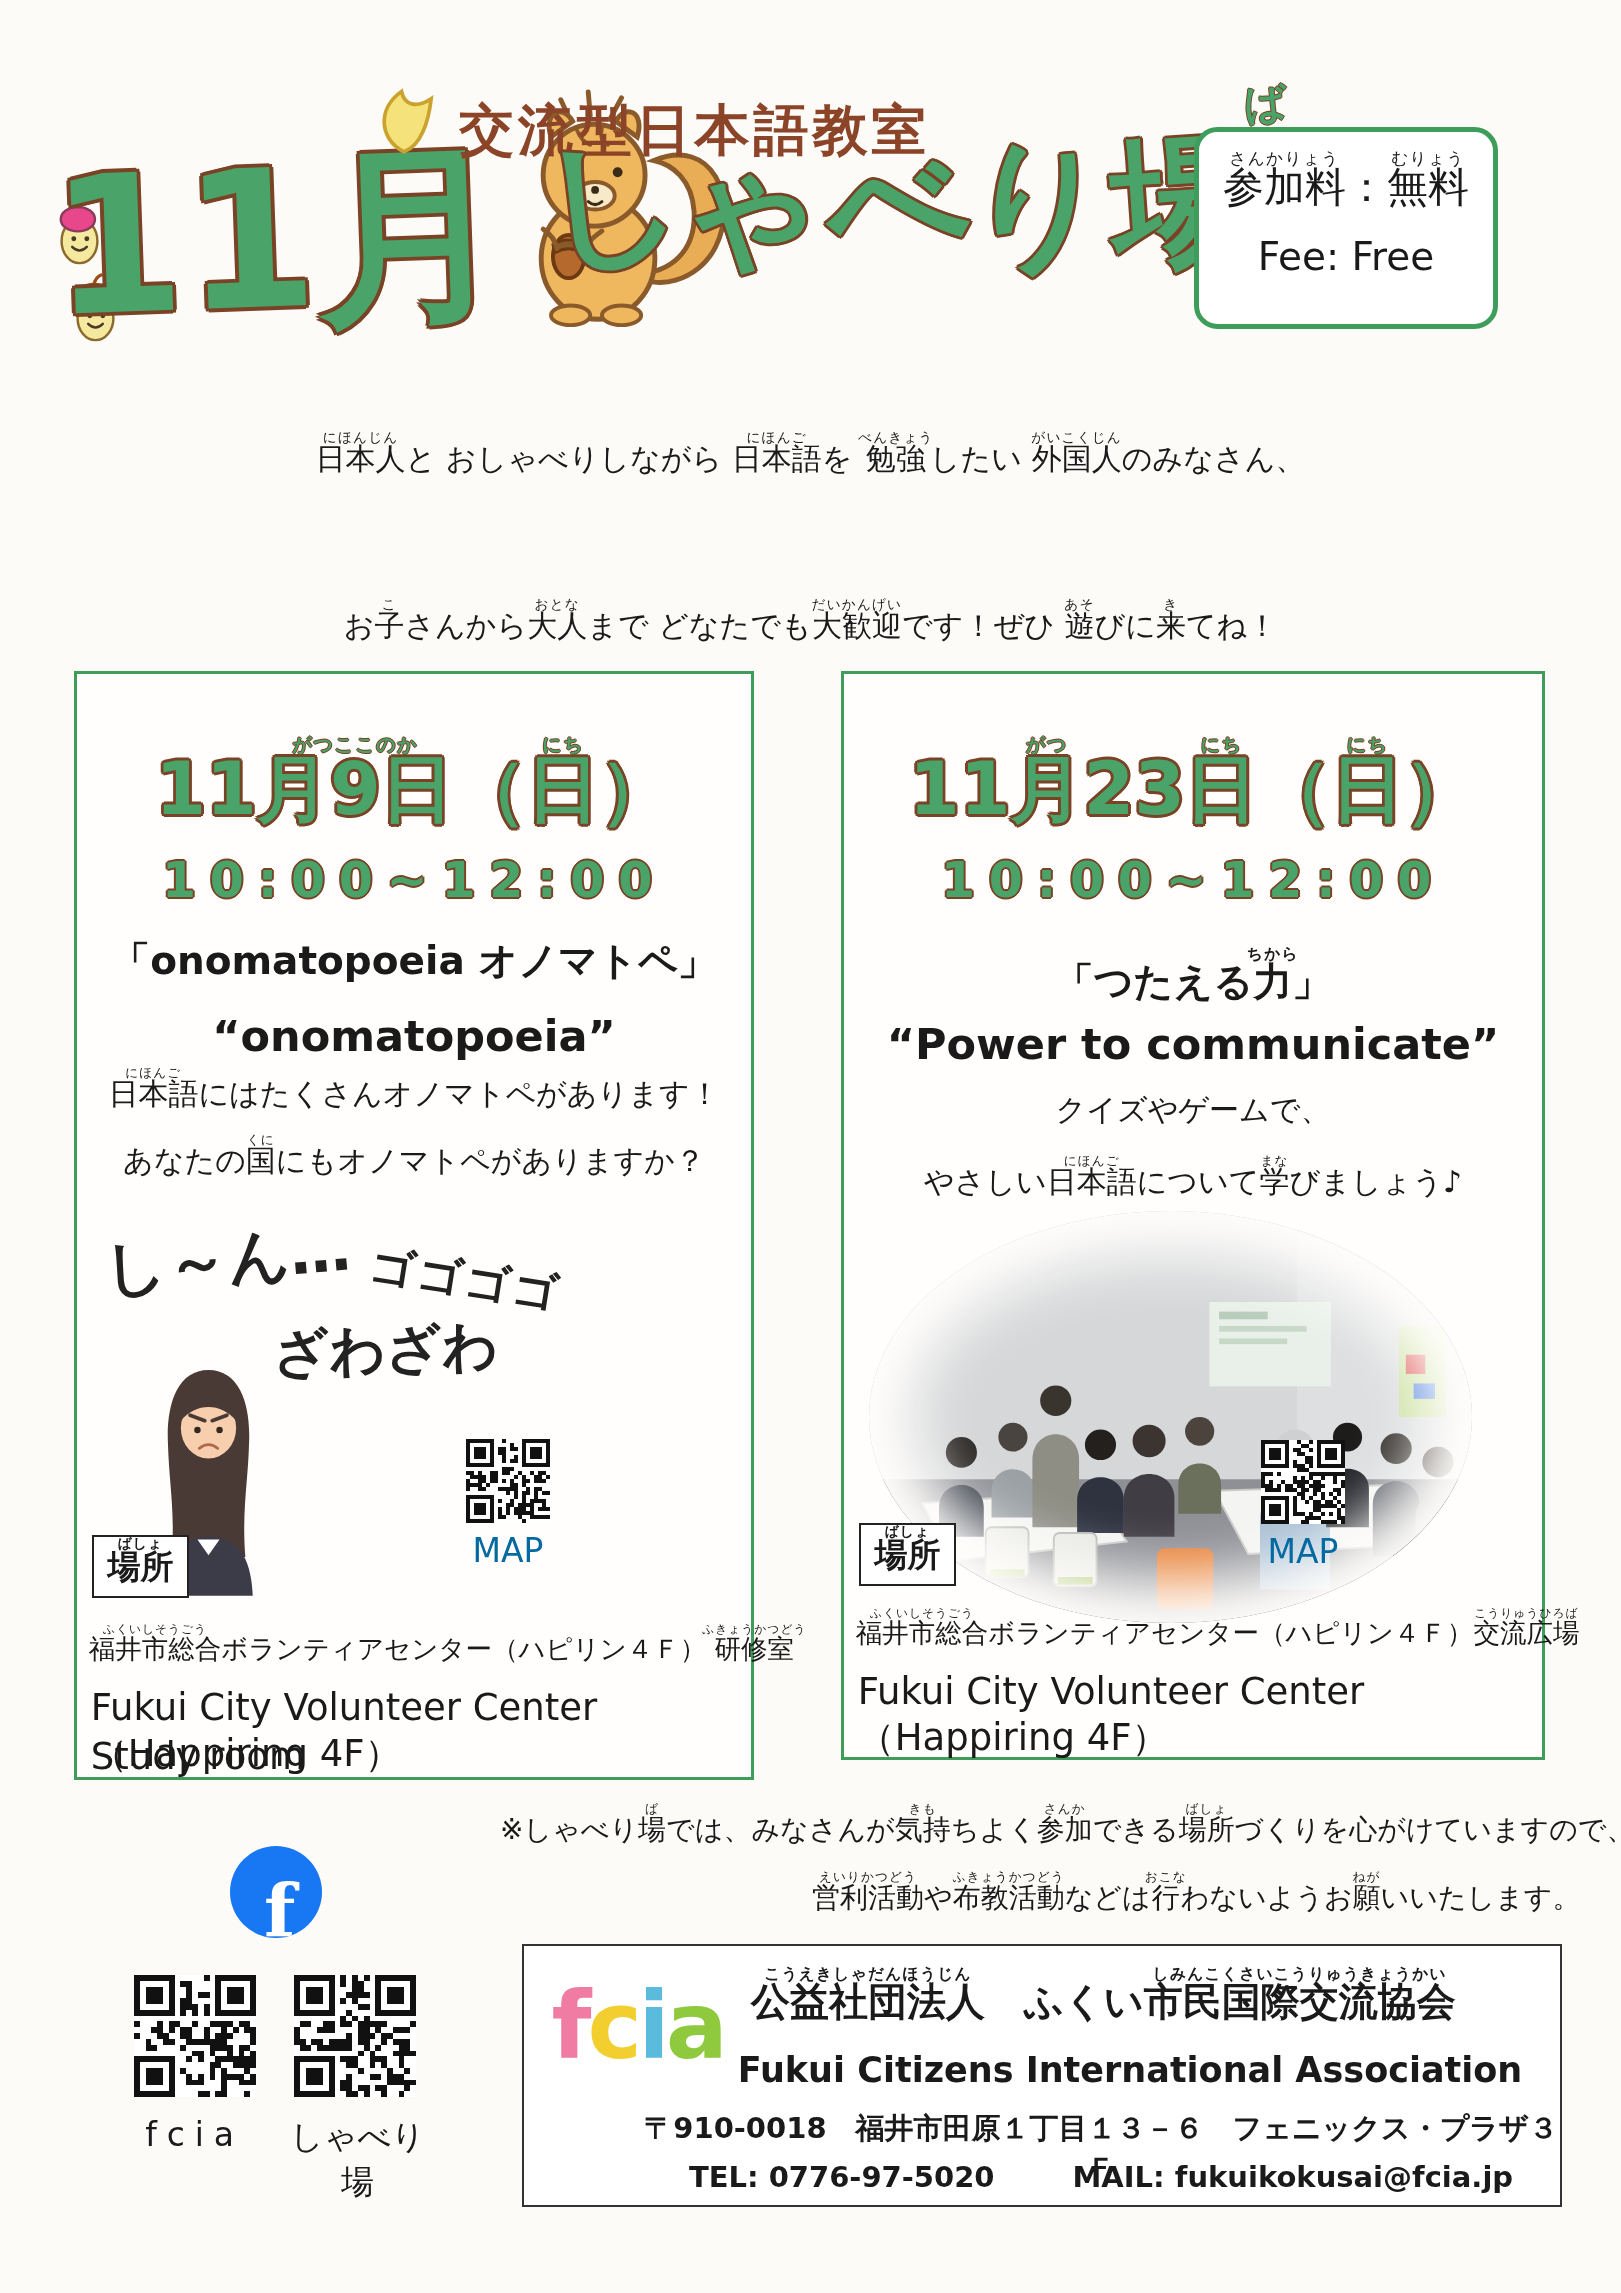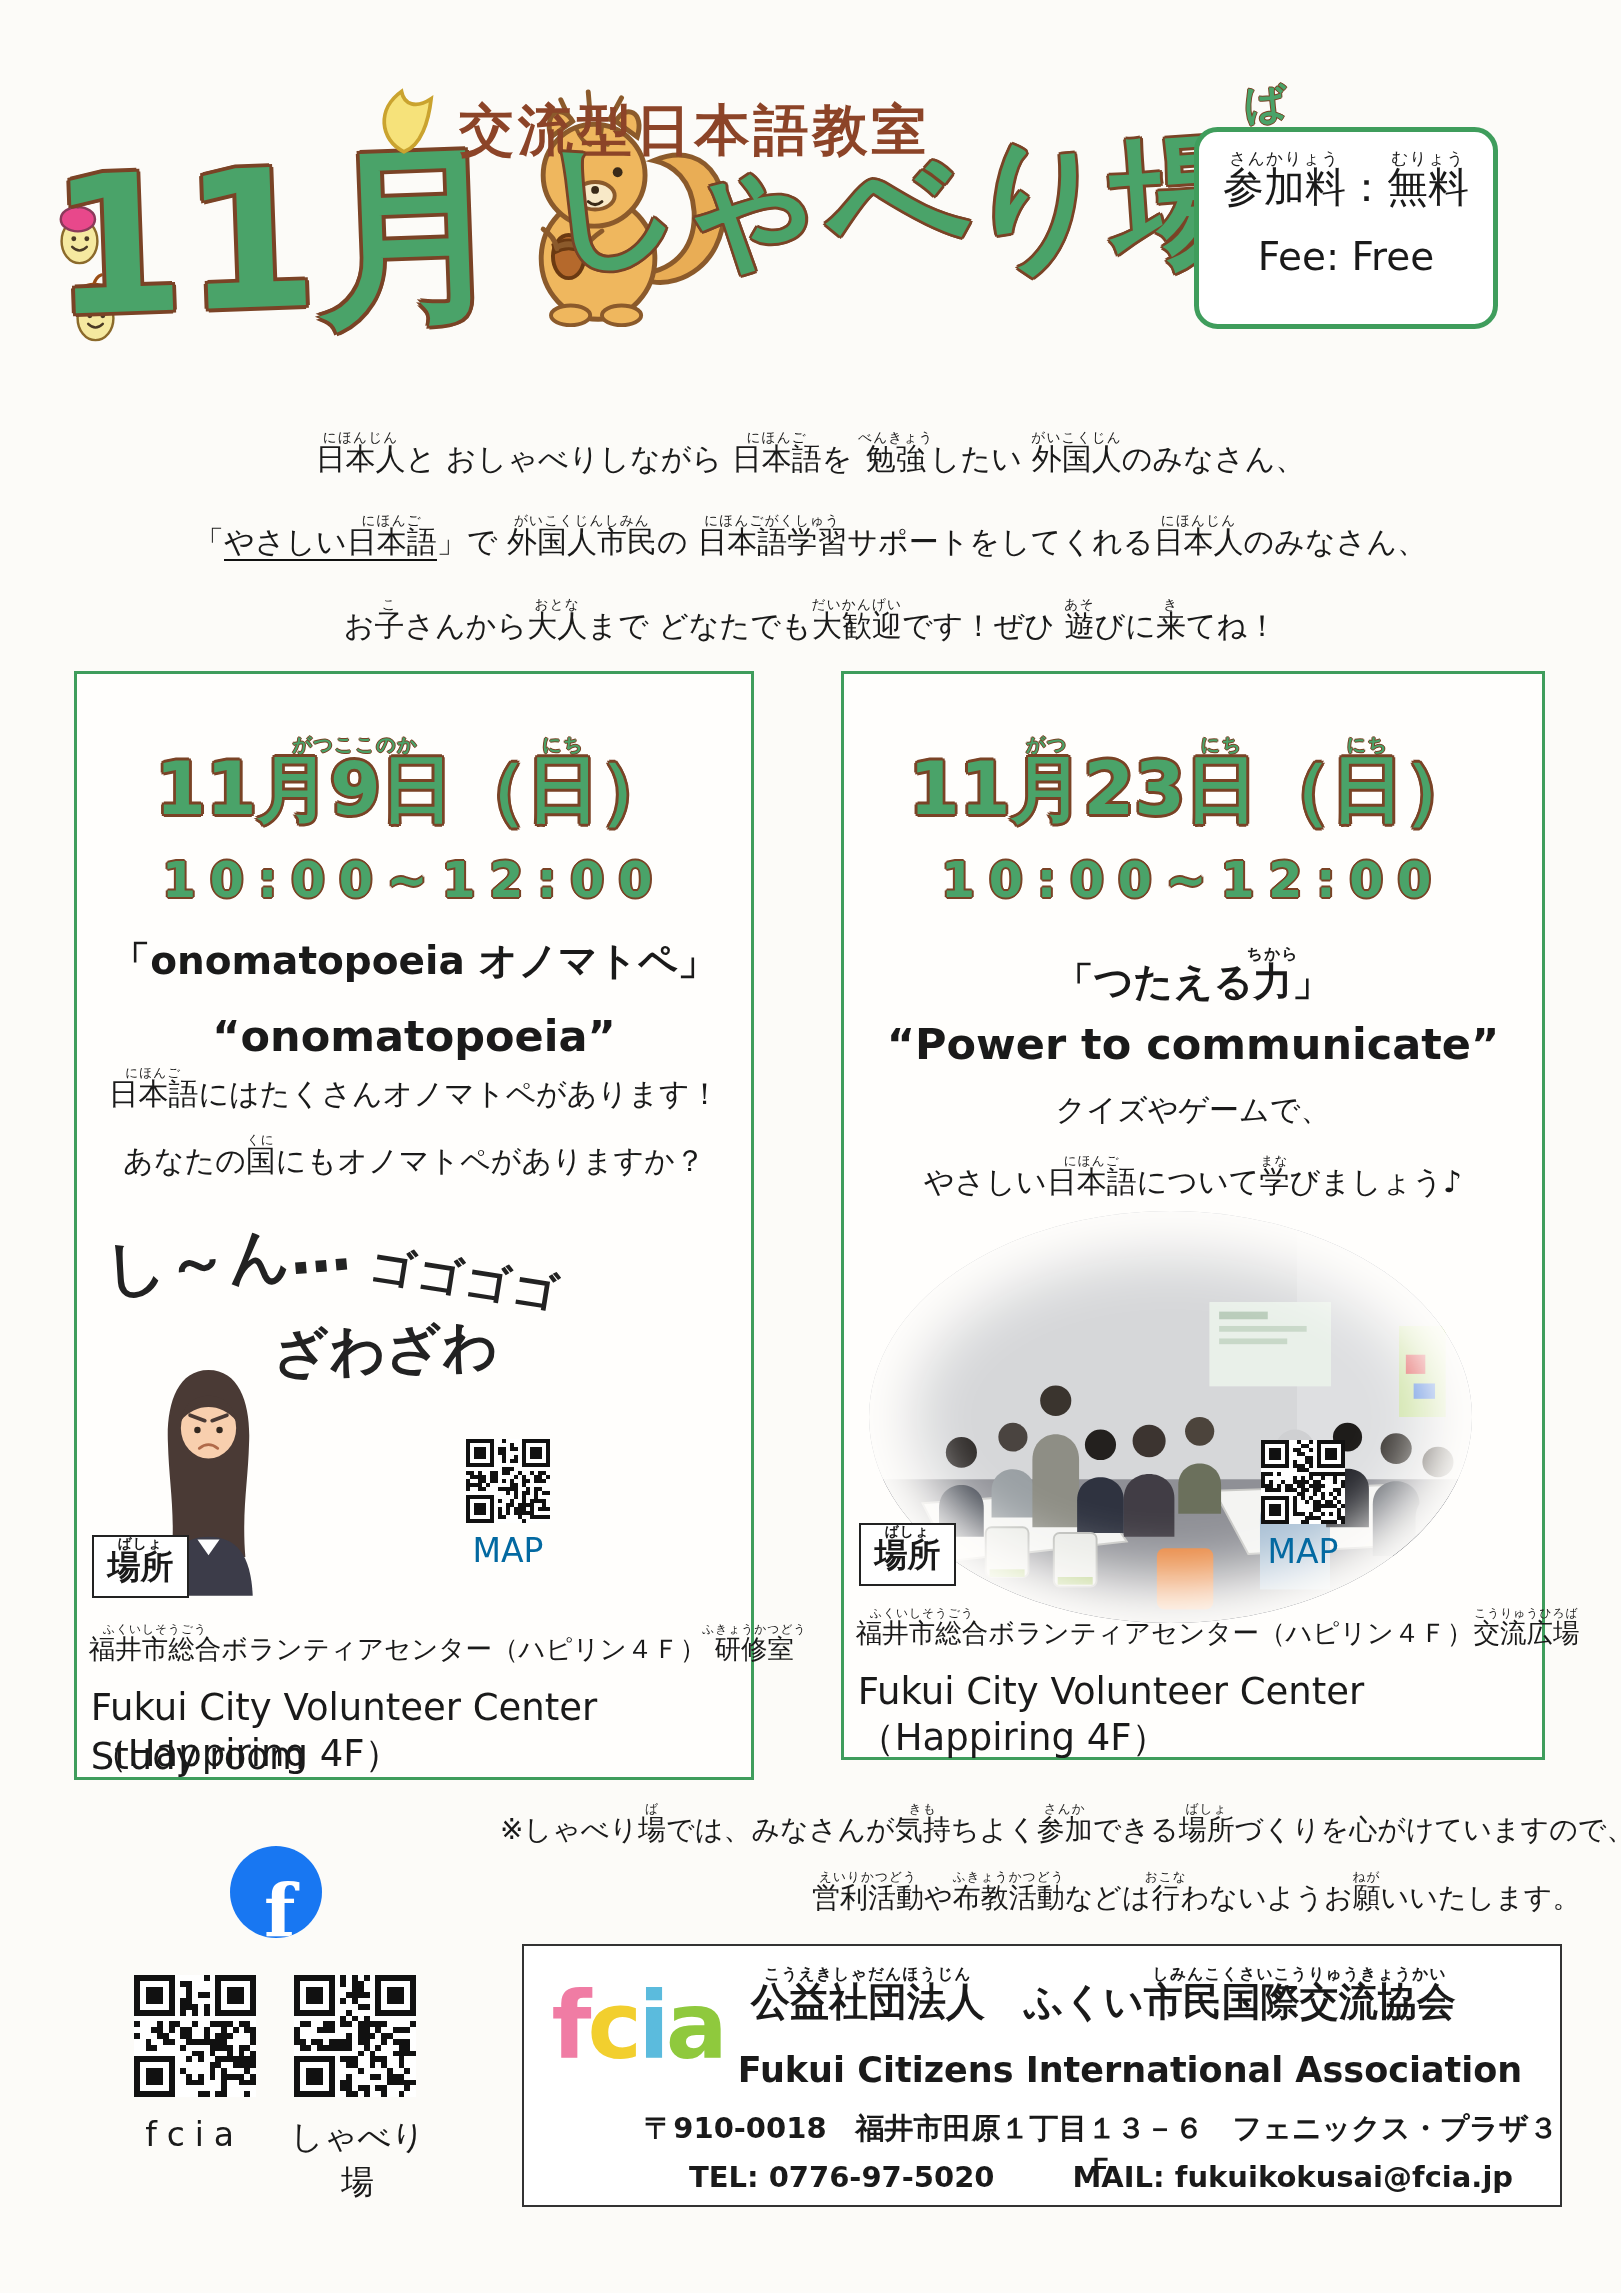--- a/index.html
+++ b/index.html
@@ -138,21 +138,20 @@
 
   <div class="abs course-type">交流型日本語教室</div>
   <div class="abs main-title go go-lg"><span>し</span><span>ゃ</span><span>べ</span><span>り</span><ruby>場<rt>ば</rt></ruby></div>
 
   <div class="abs fee-box">
     <div class="fee-ja"><ruby>参加料<rt>さんかりょう</rt></ruby><span>：</span><ruby>無料<rt>むりょう</rt></ruby></div>
     <div class="fee-en">Fee: Free</div>
   </div>
 
   <div class="abs intro" style="top:431px;"><ruby>日本人<rt>にほんじん</rt></ruby><span>と おしゃべりしながら </span><ruby>日本語<rt>にほんご</rt></ruby><span>を </span><ruby>勉強<rt>べんきょう</rt></ruby><span>したい </span><ruby>外国人<rt>がいこくじん</rt></ruby><span>のみなさん、</span></div>
-  <div class="abs intro" style="top:514px;"><span>「</span><span class="u">やさしい</span><ruby class="u">日本語<rt>にほんご</rt></ruby><span>」で </span><ruby>外国人市民<rt>がいこくじんしみん</rt></ruby><span>の </span><ruby>日本語学習<rt>にほんごがくしゅう</rt></ruby><span>サポートをしてくれる</span><ruby>日本人<rt>にほんじん</rt></ruby><span>のみなさん、</span></div>
   <div class="abs intro" style="top:598px;"><span>お</span><ruby>子<rt>こ</rt></ruby><span>さんから</span><ruby>大人<rt>おとな</rt></ruby><span>まで どなたでも</span><ruby>大歓迎<rt>だいかんげい</rt></ruby><span>です！ぜひ </span><ruby>遊<rt>あそ</rt></ruby><span>びに</span><ruby>来<rt>き</rt></ruby><span>てね！</span></div>
 
   <div class="abs event-box ev-left">
     <div class="abs ev-date go go-lg"><span>11</span><ruby>月9日<rt>がつここのか</rt></ruby><span>（</span><ruby>日<rt>にち</rt></ruby><span>）</span></div>
     <div class="abs ev-time go go-md">10:00~12:00</div>
     <div class="abs ev-title" style="top:267px;"><span>「onomatopoeia オノマトペ」</span></div>
     <div class="abs ev-sub" style="top:337px;">“onomatopoeia”</div>
     <div class="abs ev-desc" style="top:392px;"><ruby>日本語<rt>にほんご</rt></ruby><span>にはたくさんオノマトペがあります！</span></div>
     <div class="abs ev-desc" style="top:459px;"><span>あなたの</span><ruby>国<rt>くに</rt></ruby><span>にもオノマトペがありますか？</span></div>
 

